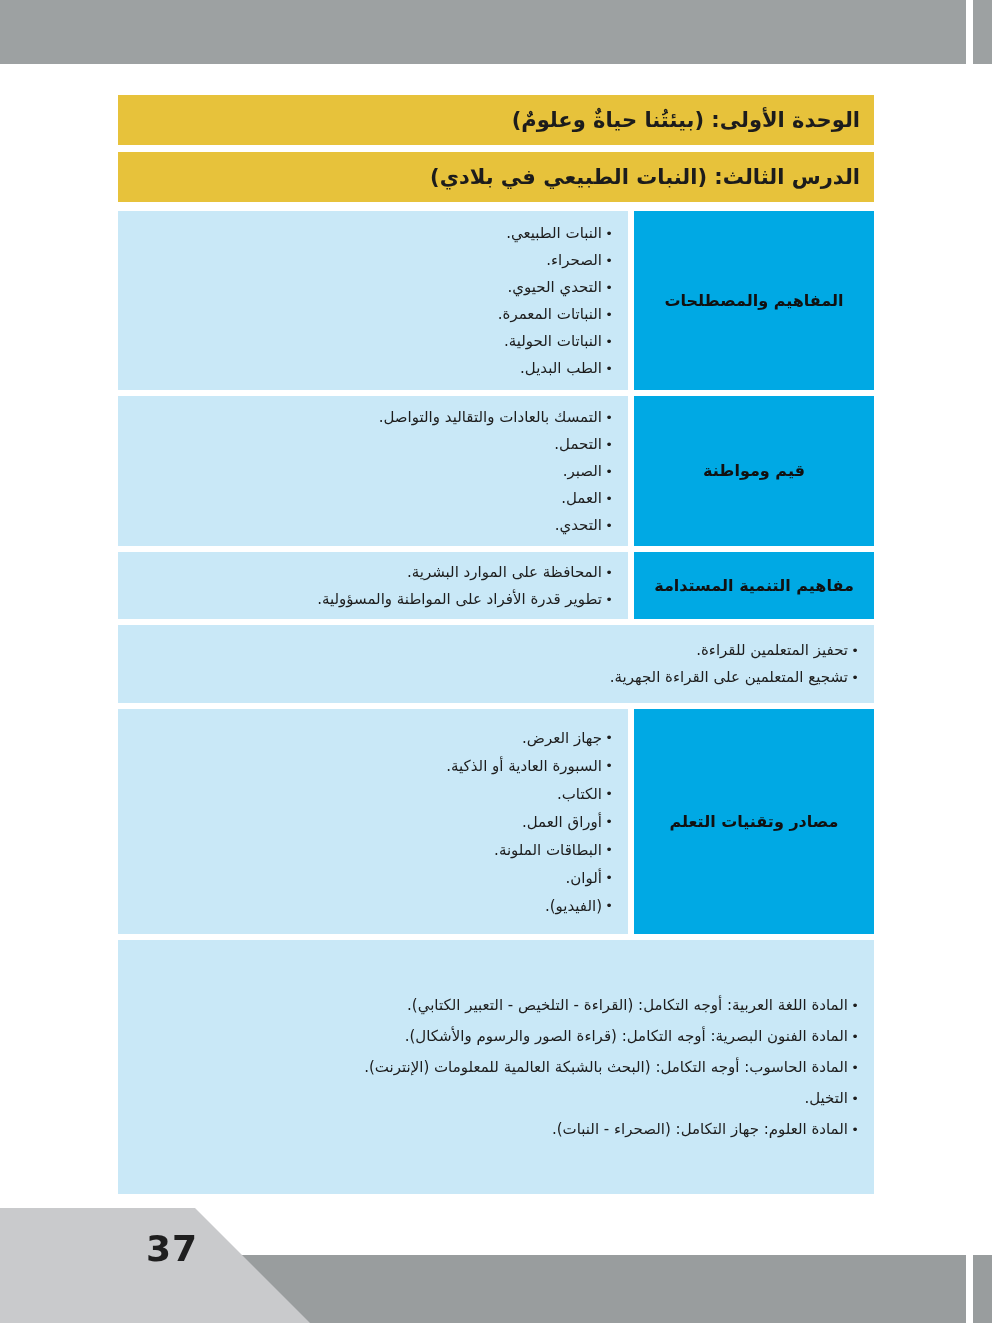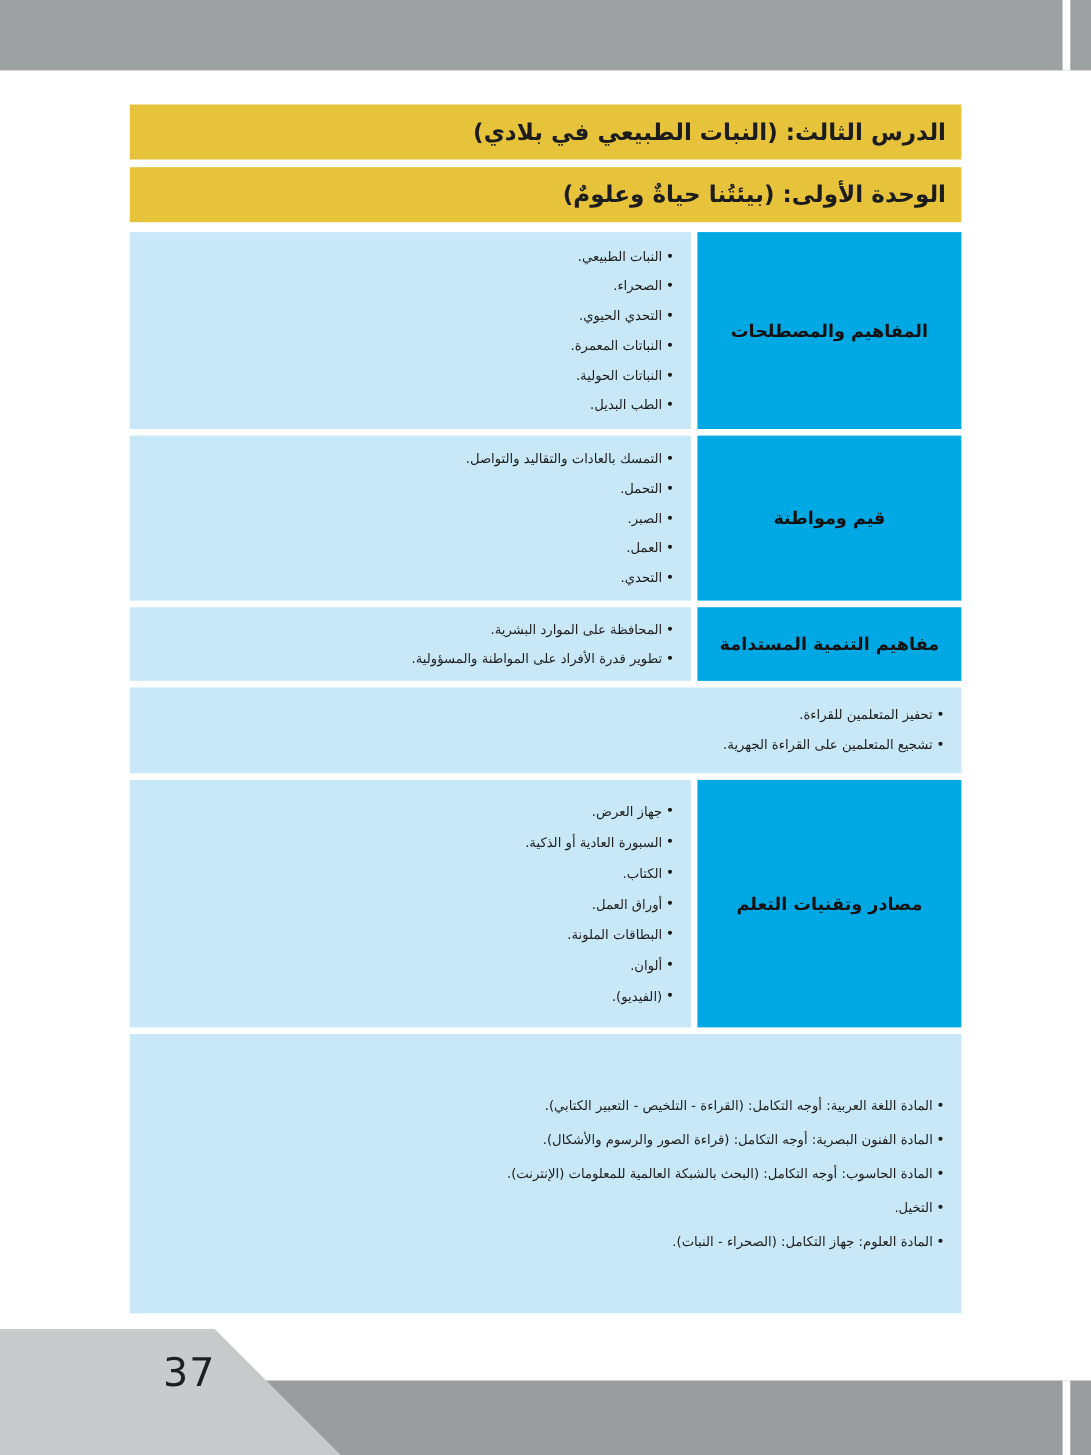--- a/index.html
+++ b/index.html
@@ -24,21 +24,21 @@
   
   .page-corner {
     position: absolute; left: 0; top: 1208px;
     width: 310px; height: 115px;
     background: var(--corner-gray, #C9CACC);
     clip-path: polygon(0 0, 195px 0, 310px 115px, 0 115px);
   }
   .page-number {
     position: absolute; left: 140px; top: 20px;
     width: 64px; text-align: center;
-    font-size: 36px; color: #1f1f1f; letter-spacing: 1px;
+    font-size: 36px; color: #1f1f1f; letter-spacing: 1px; font-weight: bold;
   }
 
   
   .content {
     position: absolute; left: 118px; top: 95px;
     width: 756px; direction: rtl;
   }
   .title-bar {
     height: 50px; background: var(--title-yellow, #E7C23B);
     display: flex; align-items: center;
@@ -73,38 +73,38 @@
   }
   .item { display: flex; align-items: flex-start; line-height: 27px; }
   .t-row:nth-child(5) .item { line-height: 28px; }
   .t-row:nth-child(6) .item { line-height: 31px; }
   .item .bullet {
     flex: 0 0 14px; text-align: center;
     font-size: 13px; color: #1d1d1d;
   }
   .item .item-text {
     flex: 1 1 auto;
-    font-size: 12px; color: #1d1d1d;
+    font-size: 15px; color: #1d1d1d;
     text-align: justify; text-align-last: auto;
     padding-left: 4px;
   }
 </style>
 </head>
 <body style="--band-gray: #9DA1A2; --band-gray-dark: #999D9E; --title-yellow: #E7C23B; --header-blue: #00A9E4; --cell-blue: #C9E8F7; --corner-gray: #C9CACC; --text-dark: #1C1C1C;">
 
 <div class="band band-top">
   <div class="band-stripe"></div>
 </div>
 
 <div class="content">
   <div class="title-bar">
+    <span>الوحدة الأولى: (بيئتُنا حياةٌ وعلومٌ)</span>
+  </div>
+  <div class="title-bar">
     <span>الدرس الثالث: (النبات الطبيعي في بلادي)</span>
-  </div>
-  <div class="title-bar">
-    <span>الوحدة الأولى: (بيئتُنا حياةٌ وعلومٌ)</span>
   </div>
 
   <div class="lesson-table" id="table-rows">
   <div class="t-row">
     <div class="cell-header">المفاهيم والمصطلحات</div>
     <div class="cell-items">
           <div class="item">
             <span class="bullet">•</span>
             <span class="item-text">النبات الطبيعي.</span>
           </div>

